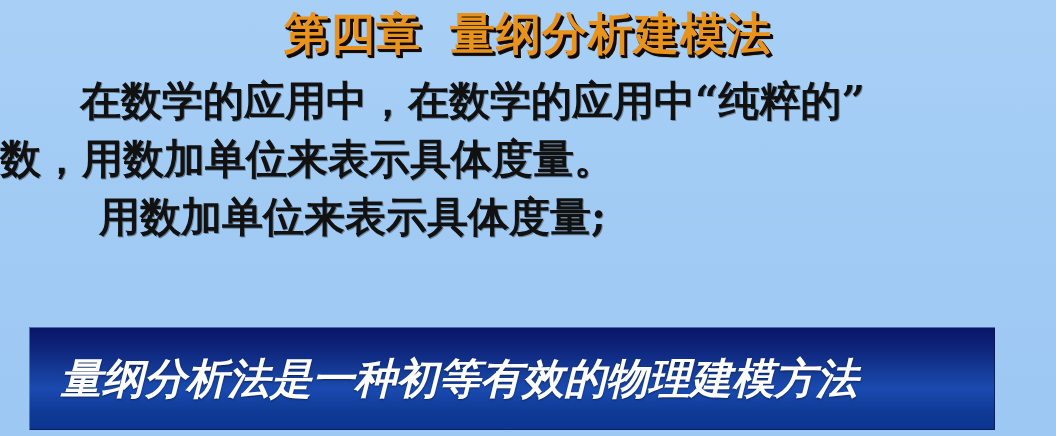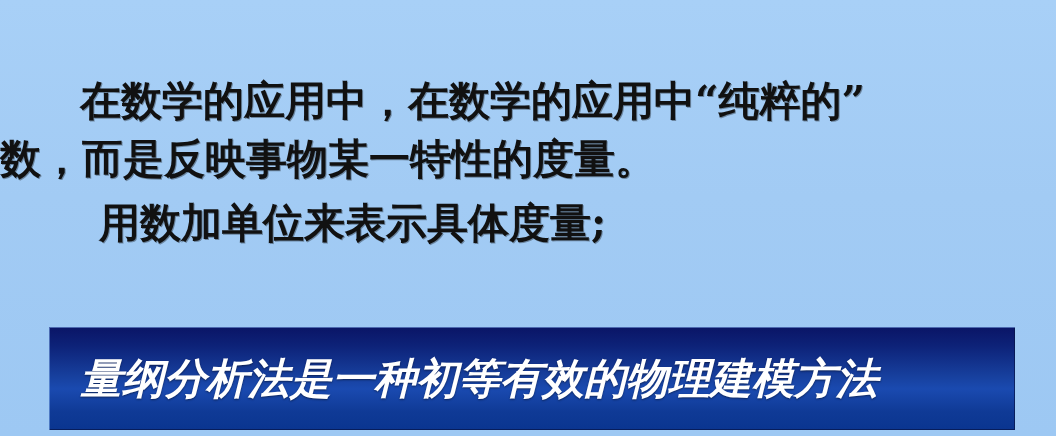--- a/index.html
+++ b/index.html
@@ -57,65 +57,67 @@
   }
   .body-line {
     height: 58px;
     line-height: 58px;
     overflow: hidden;
     text-shadow: 1px 1px 0 rgba(0,0,0,0.35);
   }
   .body-line.indent-1 { padding-left: 80px; }
   .body-line.indent-0 { padding-left: 0px; }
   .body-line.indent-2 { padding-left: 99px; }
-  .body-line.l3 { margin-top: 6px; }
+  .body-line.l3 { }
   .body-line.l4 { margin-top: 6px; }
 
   
   #banner {
     position: absolute;
     left: 29px;
     top: 327px;
     width: 966px;
     height: 103px;
     background: linear-gradient(180deg,
         #0a1566 0%,
         #0d2278 18%,
         #17409e 48%,
         #1a4ab0 60%,
         #0f3a96 82%,
         #0a3590 100%);
     box-shadow: inset 1px 1px 0 rgba(130,175,235,0.55),
                 inset -1px -1px 0 rgba(5,20,70,0.7);
     overflow: hidden;
-    margin-left: 20px;
   }
   #banner-text {
     position: absolute;
     left: 31px;
     top: 24px;
     font-family: "DejaVu Serif", "Liberation Serif", serif;
     font-weight: bold;
     font-style: italic;
     font-size: 42px;
     line-height: 56px;
     color: #ffffff;
     white-space: nowrap;
     text-shadow: 0 1px 2px rgba(0,0,0,0.45);
   }
 </style>
 </head>
 <body>
 
 <div id="slide">
 
+  <div id="title">
+    <span>第四章</span><span class="gap"></span><span>量纲分析建模法</span>
+  </div>
 
   <div id="body-text">
     <div class="body-line indent-1 l1">在数学的应用中，在数学的应用中“纯粹的”</div>
-    <div class="body-line indent-0 l2">数，而是反映事物某一特性的度量。</div>
+    <div class="body-line indent-0 l2">数，用数加单位来表示具体度量。</div>
     <div class="body-line indent-2 l3">用数加单位来表示具体度量;</div>
   </div>
 
   <div id="banner">
     <div id="banner-text">量纲分析法是一种初等有效的物理建模方法</div>
   </div>
 
 </div>
 
 </body></html>

